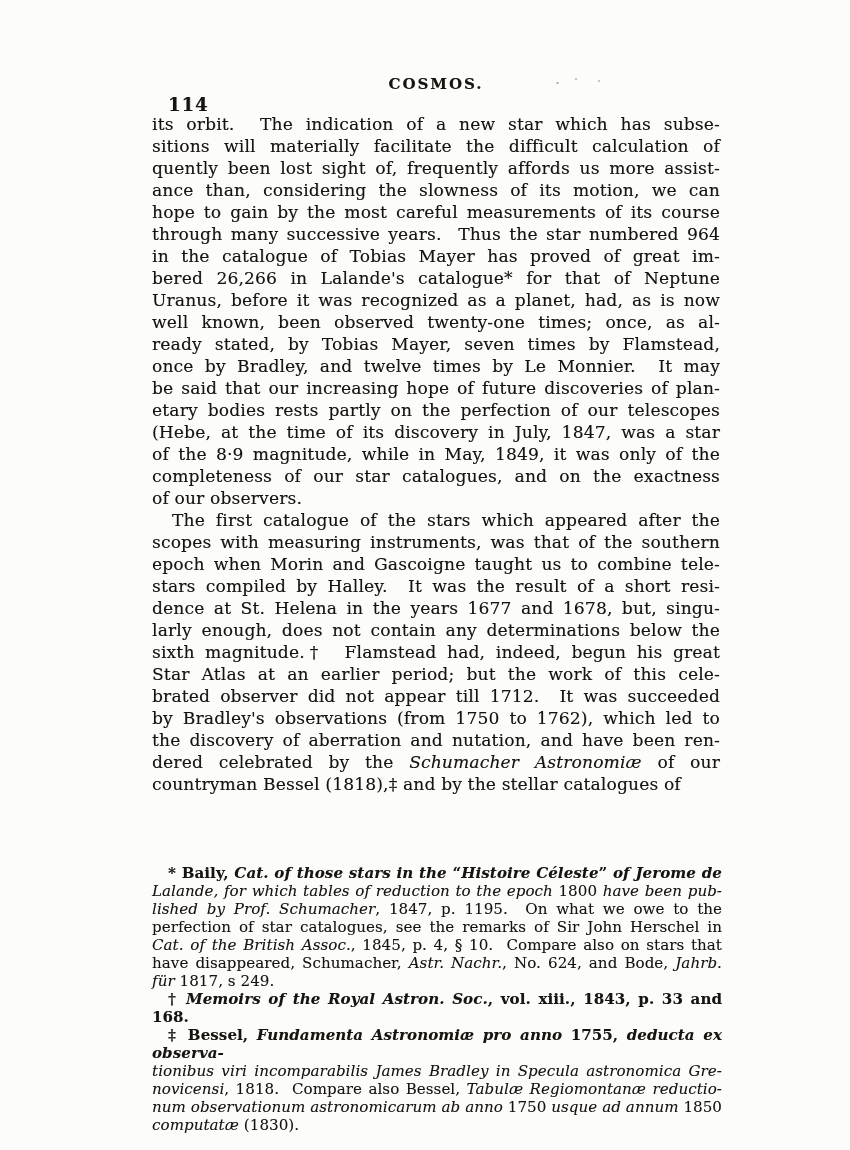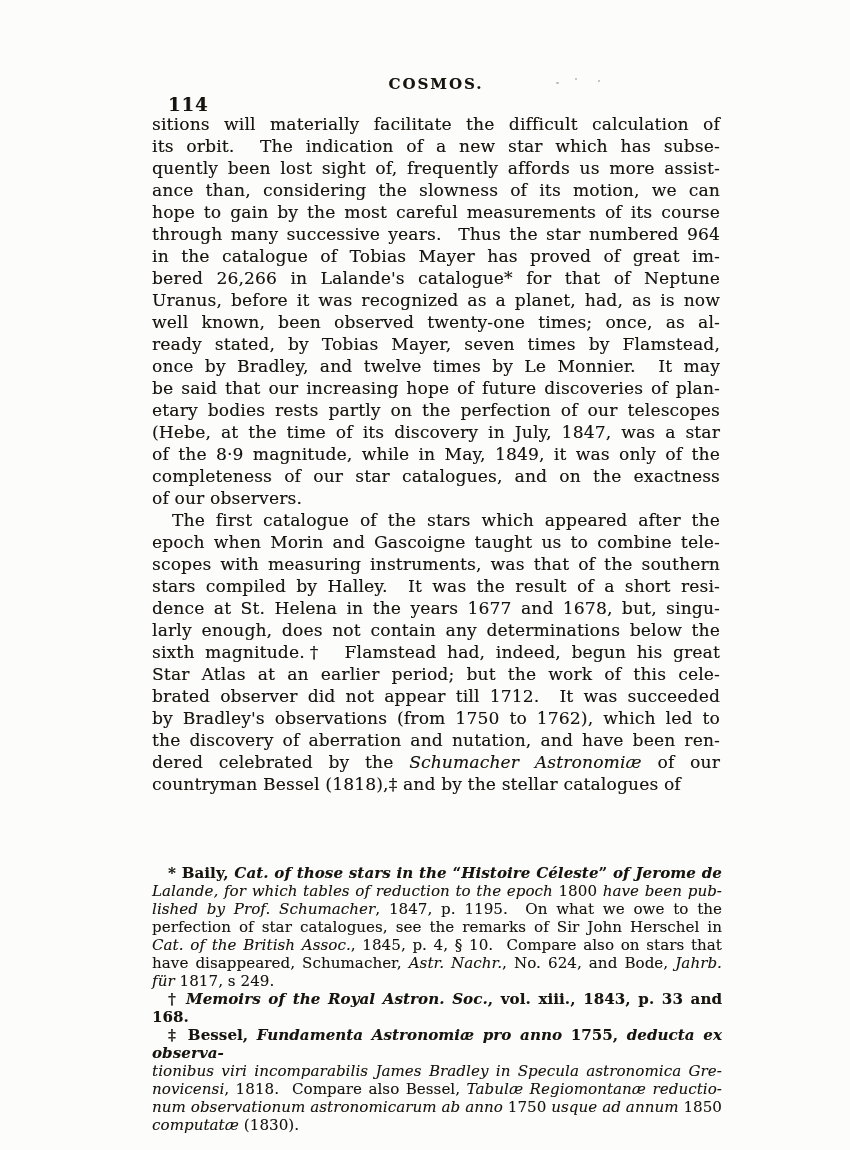--- a/index.html
+++ b/index.html
@@ -91,41 +91,41 @@
   <header class="running-head">
     <span class="pagenum">114</span>
     <span class="running-title">COSMOS.</span>
   </header>
 
   <span class="speck" style="left:556px;top:82px;width:3px;height:2px;"></span>
   <span class="speck" style="left:575px;top:78px;width:2px;height:2px;"></span>
   <span class="speck" style="left:598px;top:80px;width:2px;height:2px;"></span>
 
   <main class="body-text" id="body-block">
+      <div class="line">its orbit.  The indication of a new star which has subse-</div>
       <div class="line">sitions will materially facilitate the difficult calculation of</div>
-      <div class="line">its orbit.  The indication of a new star which has subse-</div>
       <div class="line">quently been lost sight of, frequently affords us more assist-</div>
       <div class="line">ance than, considering the slowness of its motion, we can</div>
       <div class="line">hope to gain by the most careful measurements of its course</div>
       <div class="line">through many successive years.  Thus the star numbered 964</div>
       <div class="line">in the catalogue of Tobias Mayer has proved of great im-</div>
       <div class="line">bered 26,266 in Lalande's catalogue* for that of Neptune</div>
       <div class="line">Uranus, before it was recognized as a planet, had, as is now</div>
       <div class="line">well known, been observed twenty-one times; once, as al-</div>
       <div class="line">ready stated, by Tobias Mayer, seven times by Flamstead,</div>
       <div class="line">once by Bradley, and twelve times by Le Monnier.  It may</div>
       <div class="line">be said that our increasing hope of future discoveries of plan-</div>
       <div class="line">etary bodies rests partly on the perfection of our telescopes</div>
       <div class="line">(Hebe, at the time of its discovery in July, 1847, was a star</div>
       <div class="line">of the 8·9 magnitude, while in May, 1849, it was only of the</div>
       <div class="line">completeness of our star catalogues, and on the exactness</div>
       <div class="line end">of our observers.</div>
       <div class="line indent">The first catalogue of the stars which appeared after the</div>
+      <div class="line">scopes with measuring instruments, was that of the southern</div>
       <div class="line">epoch when Morin and Gascoigne taught us to combine tele-</div>
-      <div class="line">scopes with measuring instruments, was that of the southern</div>
       <div class="line">stars compiled by Halley.  It was the result of a short resi-</div>
       <div class="line">dence at St. Helena in the years 1677 and 1678, but, singu-</div>
       <div class="line">larly enough, does not contain any determinations below the</div>
       <div class="line">sixth magnitude.†  Flamstead had, indeed, begun his great</div>
       <div class="line">Star Atlas at an earlier period; but the work of this cele-</div>
       <div class="line">brated observer did not appear till 1712.  It was succeeded</div>
       <div class="line">by Bradley's observations (from 1750 to 1762), which led to</div>
       <div class="line">the discovery of aberration and nutation, and have been ren-</div>
       <div class="line">dered celebrated by the <i>Schumacher Astronomiæ</i> of our</div>
       <div class="line end">countryman Bessel (1818),‡ and by the stellar catalogues of</div>

